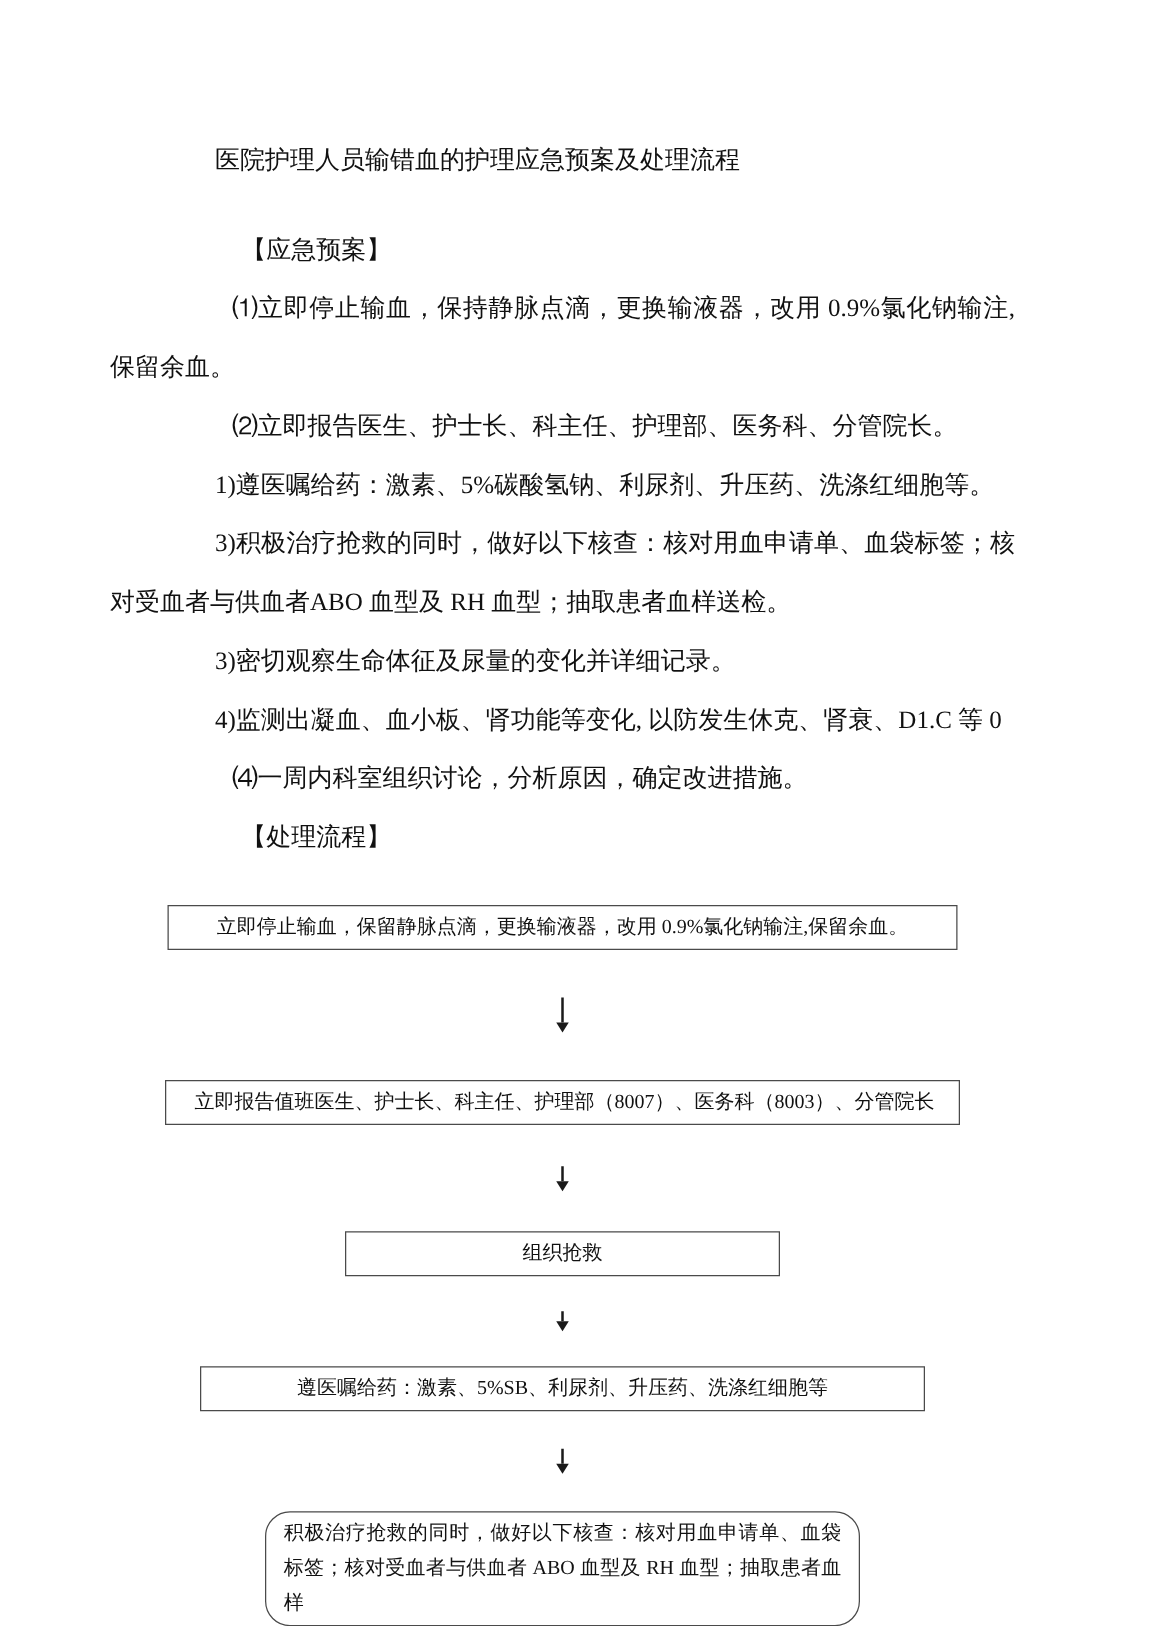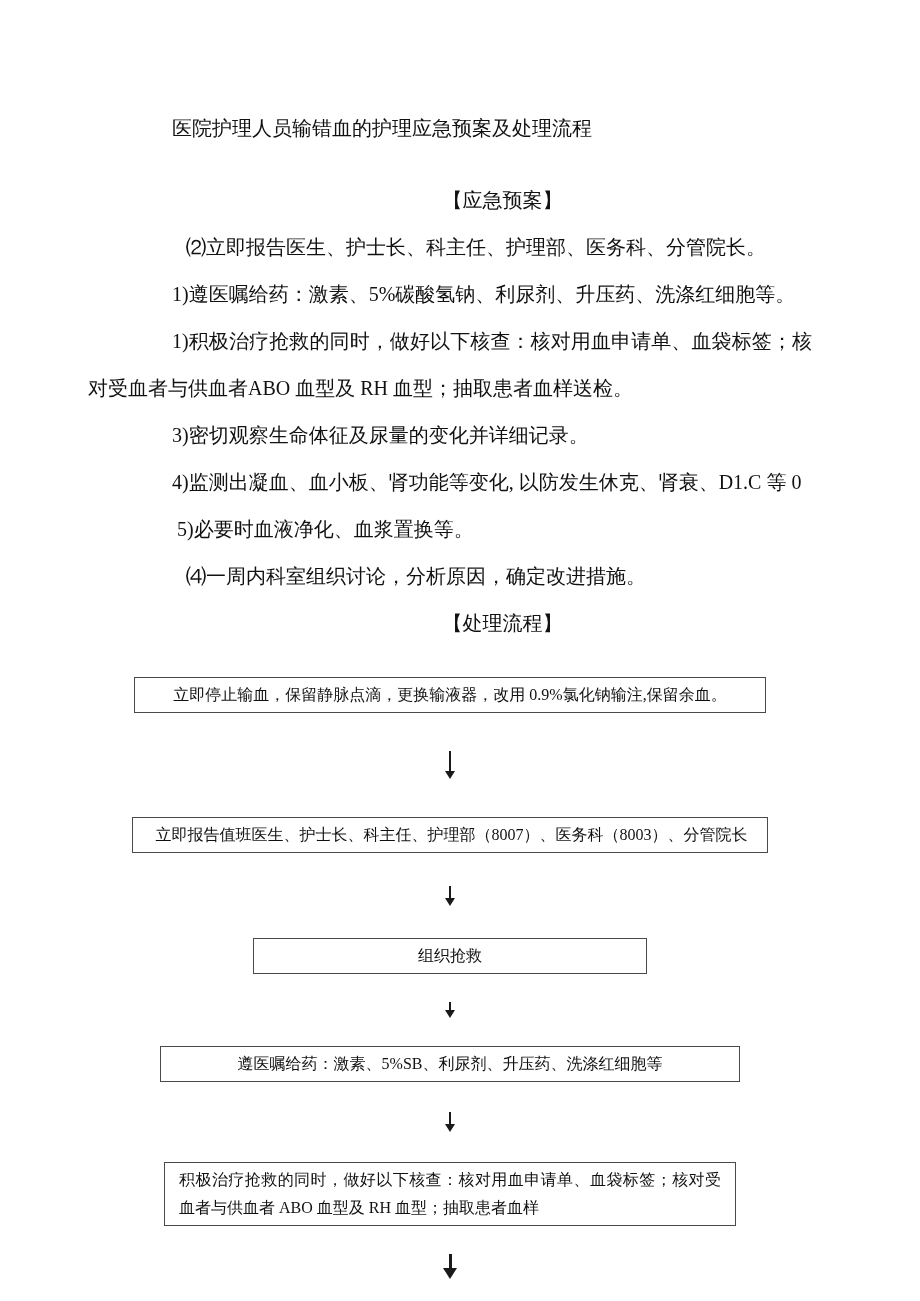--- a/index.html
+++ b/index.html
@@ -21,21 +21,20 @@
     font-size: 20px;
     font-weight: normal;
     line-height: 47px;
     text-indent: 84px;
     white-space: nowrap;
   }
   .sec-heading {
     font-size: 20px;
     line-height: 47px;
     text-indent: 105px;
-    text-align: center;
   }
   .sec-heading.first { margin-top: 25px; }
   .para {
     font-size: 20px;
     line-height: 47px;
     text-align: justify;
   }
   .para.paren { text-indent: 98px; }
   .para.num   { text-indent: 84px; }
   .para.num5  { text-indent: 89px; }
@@ -50,23 +49,23 @@
   .flow-box {
     border: 1px solid #4a4a4a;
     font-size: 16px;
     line-height: 28px;
     padding: 3px 14px;
     text-align: center;
     background: #ffffff;
   }
   .flow-box.b1 { width: 632px; }
   .flow-box.b2 { width: 636px; padding-left: 17px; }
-  .flow-box.b3 { width: 394px; }
+  .flow-box.b3 { width: 348px; }
   .flow-box.b4 { width: 580px; }
-  .flow-box.b5 { width: 572px; text-align: justify; }
+  .flow-box.b5 { width: 476px; text-align: justify; border-radius: 20px; }
 
   .arrow {
     display: flex;
     flex-direction: column;
     align-items: center;
     justify-content: center;
   }
   .arrow .shaft { width: 2px; height: 12px; background: #1a1a1a; }
   .arrow .head {
     width: 0; height: 0;
@@ -89,33 +88,33 @@
 </style>
 </head>
 <body>
 
 <div class="page">
 
   <div class="title">医院护理人员输错血的护理应急预案及处理流程</div>
 
   <div class="sec-heading first">【应急预案】</div>
 
+  <div class="para paren">⑴立即停止输血，保持静脉点滴，更换输液器，改用 0.9%氯化钠输注,保留余血。</div>
 
   <div class="para paren">⑵立即报告医生、护士长、科主任、护理部、医务科、分管院长。</div>
 
 
   <div class="para num">1)遵医嘱给药：激素、5%碳酸氢钠、利尿剂、升压药、洗涤红细胞等。</div>
 
-  <div class="para num">1)积极治疗抢救的同时，做好以下核查：核对用血申请单、血袋标签；核对受血者与供血者ABO 血型及 RH 血型；抽取患者血样送检。</div>
+  <div class="para num">3)积极治疗抢救的同时，做好以下核查：核对用血申请单、血袋标签；核对受血者与供血者ABO 血型及 RH 血型；抽取患者血样送检。</div>
 
   <div class="para num">3)密切观察生命体征及尿量的变化并详细记录。</div>
 
   <div class="para num">4)监测出凝血、血小板、肾功能等变化, 以防发生休克、肾衰、D1.C 等 0</div>
 
-  <div class="para num5">5)必要时血液净化、血浆置换等。</div>
 
   <div class="para paren">⑷一周内科室组织讨论，分析原因，确定改进措施。</div>
 
   <div class="sec-heading">【处理流程】</div>
 
   <div class="flowchart">
 
     <div class="flow-box b1">立即停止输血，保留静脉点滴，更换输液器，改用 0.9%氯化钠输注,保留余血。</div>
 
     <div class="arrow h54">

